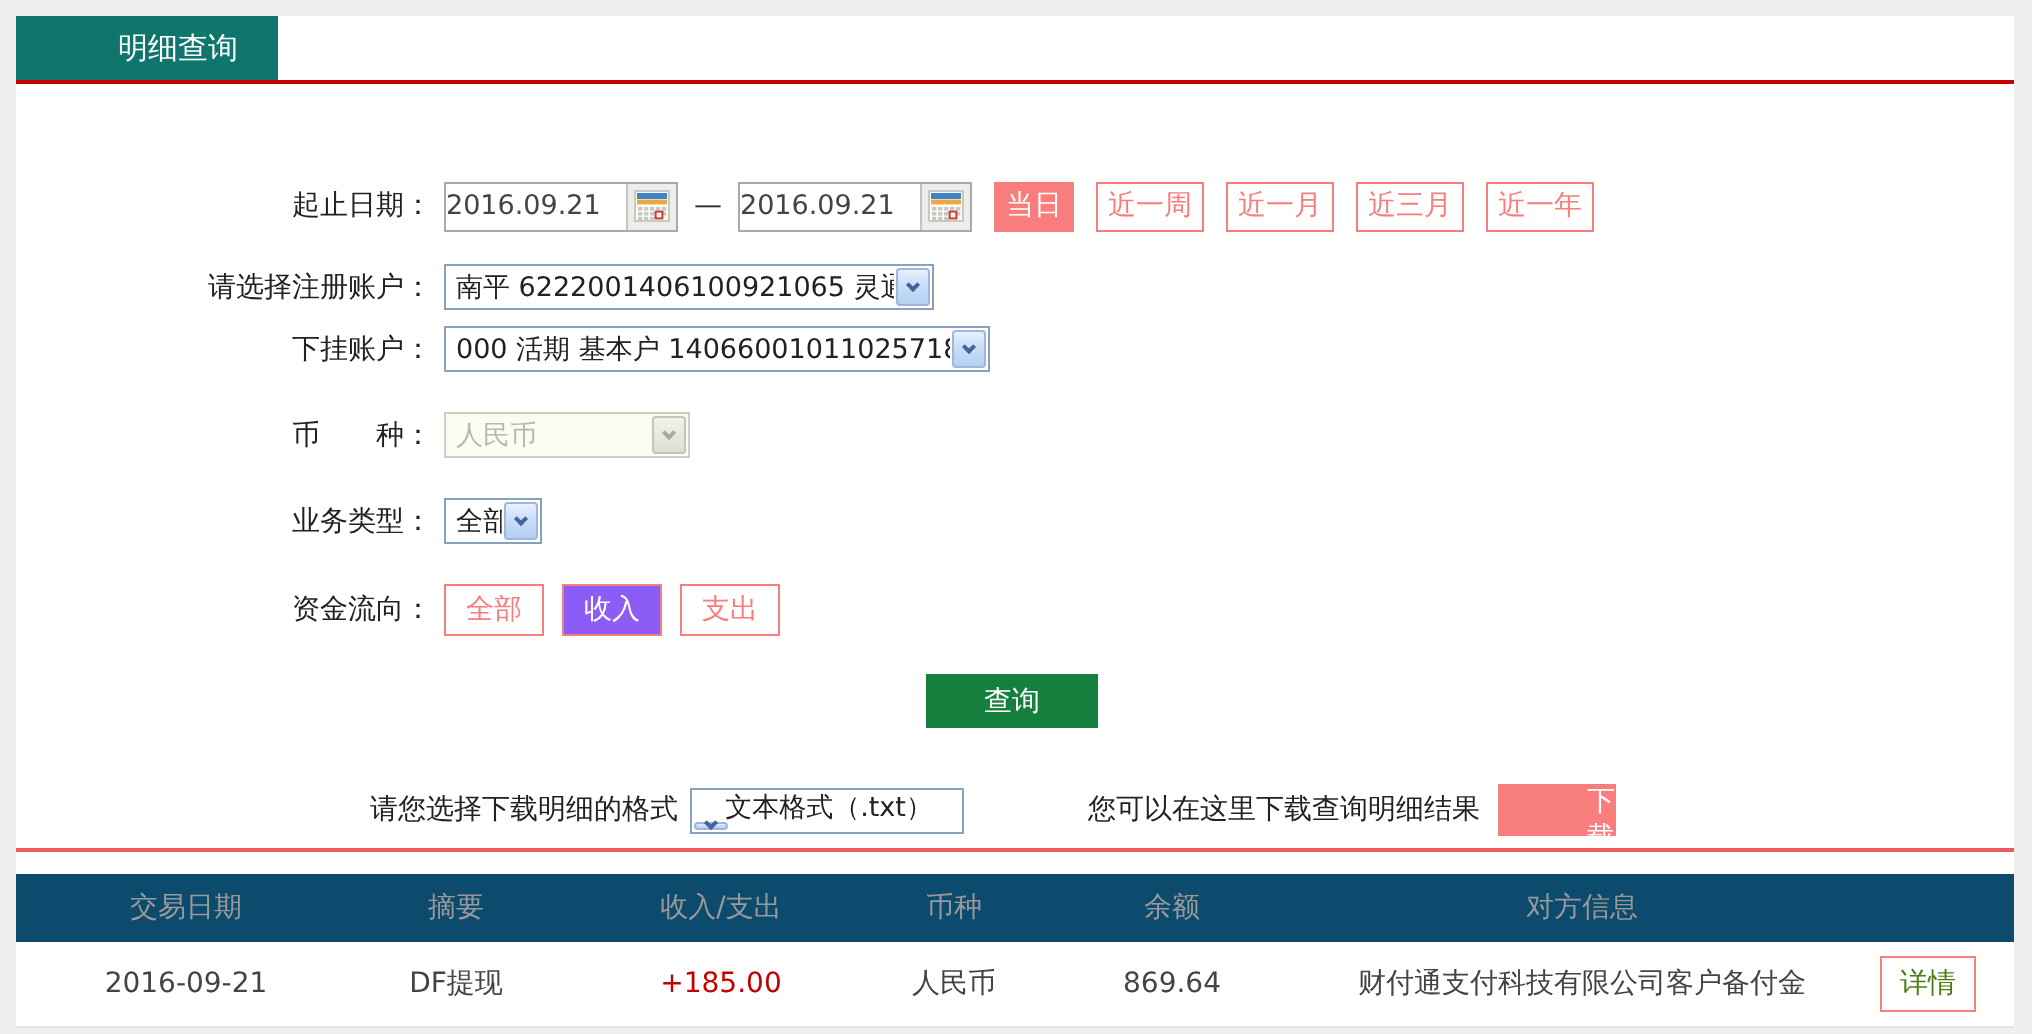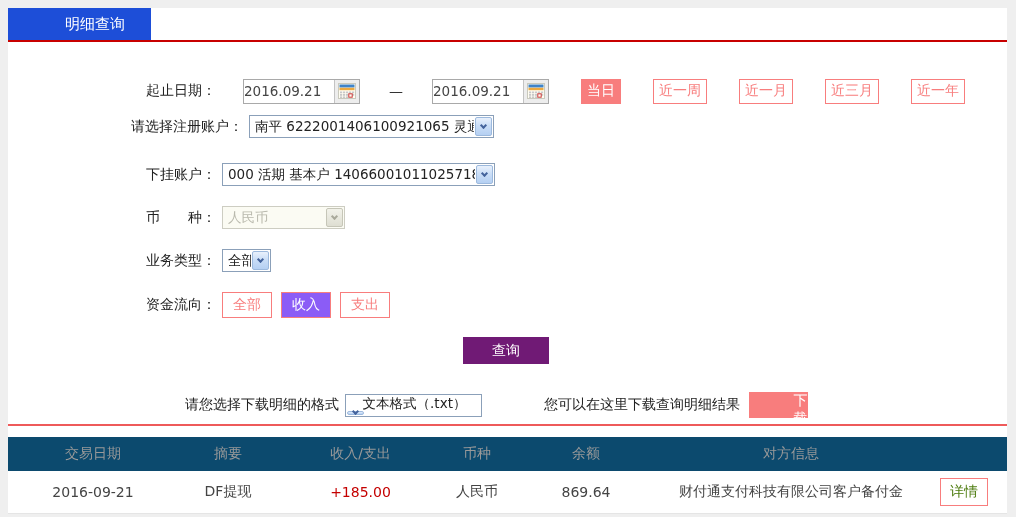--- a/index.html
+++ b/index.html
@@ -3,21 +3,21 @@
 <meta charset="utf-8">
 <style>
   * { margin:0; padding:0; box-sizing:border-box; }
   html,body { width:1016px; height:517px; overflow:hidden; }
   body { background:#efefef; font-family:"DejaVu Sans", sans-serif; font-size:14px; color:#222; }
 
   .panel { position:absolute; left:8px; top:8px; width:999px; height:506px; background:#fff; }
 
   
   .tab-bar { position:absolute; top:0; left:0; height:32px; width:100%; background:#fff; }
-  .tab { width:143px; height:32px; background:#1d4ed8; color:#fff; font-size:15px;
+  .tab { width:131px; height:32px; background:#0f766e; color:#fff; font-size:15px;
          display:flex; align-items:center; justify-content:center; cursor:pointer;padding-left:31px; }
   .red-rule { position:absolute; top:32px; left:0; width:100%; height:2px; background:#c80000; }
 
   
   .row { position:absolute; left:0; display:flex; align-items:center; }
   .flabel { width:208px; text-align:right; margin-right:6px; color:#222; white-space:pre; }
 
   
   .date-input { width:117px; height:25px; border:1px solid #a9a9a9; background:#fff;
                 display:flex; align-items:center; cursor:text; }
@@ -45,21 +45,21 @@
   .xp-select.disabled .sel-text { color:#b9b9ad; }
   .xp-select.disabled .sel-arrow { background:linear-gradient(#f2f2ea,#deded2); border-color:#c6c6b8; }
   .xp-select.disabled .sel-arrow i { border-color:#a9a99b; }
 
   
   .fbtn { height:26px; padding:0 10px; margin-right:9px; font-size:14px; cursor:pointer;
           border:1px solid #f87d7d; background:#fff; color:#f87d7d; font-family:inherit; }
   .fbtn.solid { background:#8b5cf6; color:#fff; }
 
   .query-btn { position:absolute; left:455px; top:329px; width:86px; height:27px;
-               background:#701a75; color:#fff; border:none; font-size:14px; cursor:pointer;
+               background:#15803d; color:#fff; border:none; font-size:14px; cursor:pointer;
                font-family:inherit; }
 
   
   .dl-row { position:absolute; left:177px; top:384px; display:flex; align-items:center; }
   .dl-hint { margin-left:62px; color:#222; }
   .dl-btn { margin-left:9px; width:59px; height:26px; background:#f87d7d; color:#fff; border:none;
             font-size:14px; cursor:pointer; font-family:inherit;padding-left:44px; }
 
   .table-rule { position:absolute; top:416px; left:0; width:100%; height:2px; background:#ee5a5a; }
 
@@ -80,21 +80,21 @@
 
 <div class="panel">
 
   <div class="tab-bar">
     <div class="tab">
       <span>明细查询</span>
     </div>
   </div>
   <div class="red-rule"></div>
 
-  <div class="row" style="top:70px; height:26px;gap:21px;">
+  <div class="row" style="top:82px; height:26px;">
     <span class="flabel">起止日期：</span>
     <div class="date-input">
       <span class="date-text">2016.09.21</span>
       <span class="cal-btn">
         <svg width="18" height="16" viewBox="0 0 18 16">
           <rect x="0.5" y="0.5" width="17" height="15" fill="#fffdf2" stroke="#c9c9bd"></rect>
           <rect x="1.5" y="1.5" width="15" height="3" fill="#3e83c9"></rect>
           <rect x="1.5" y="4.8" width="15" height="2.4" fill="#eda93f"></rect>
           <g fill="#c8c8c8">
             <rect x="2" y="8.5" width="2.2" height="1.8"></rect>
@@ -140,21 +140,21 @@
         </svg>
       </span>
     </div>
     <button class="qbtn solid">当日</button>
     <button class="qbtn">近一周</button>
     <button class="qbtn">近一月</button>
     <button class="qbtn">近三月</button>
     <button class="qbtn">近一年</button>
   </div>
 
-  <div class="row" style="top:107px; height:23px;margin-left:27px;">
+  <div class="row" style="top:124px; height:23px;">
     <span class="flabel">请选择注册账户：</span>
     <div class="xp-select" style="width:245px;">
       <span class="sel-text">南平 6222001406100921065 灵通卡</span>
       <span class="sel-arrow">
           <i></i>
         </span>
     </div>
   </div>
 
   <div class="row" style="top:155px; height:23px;">

